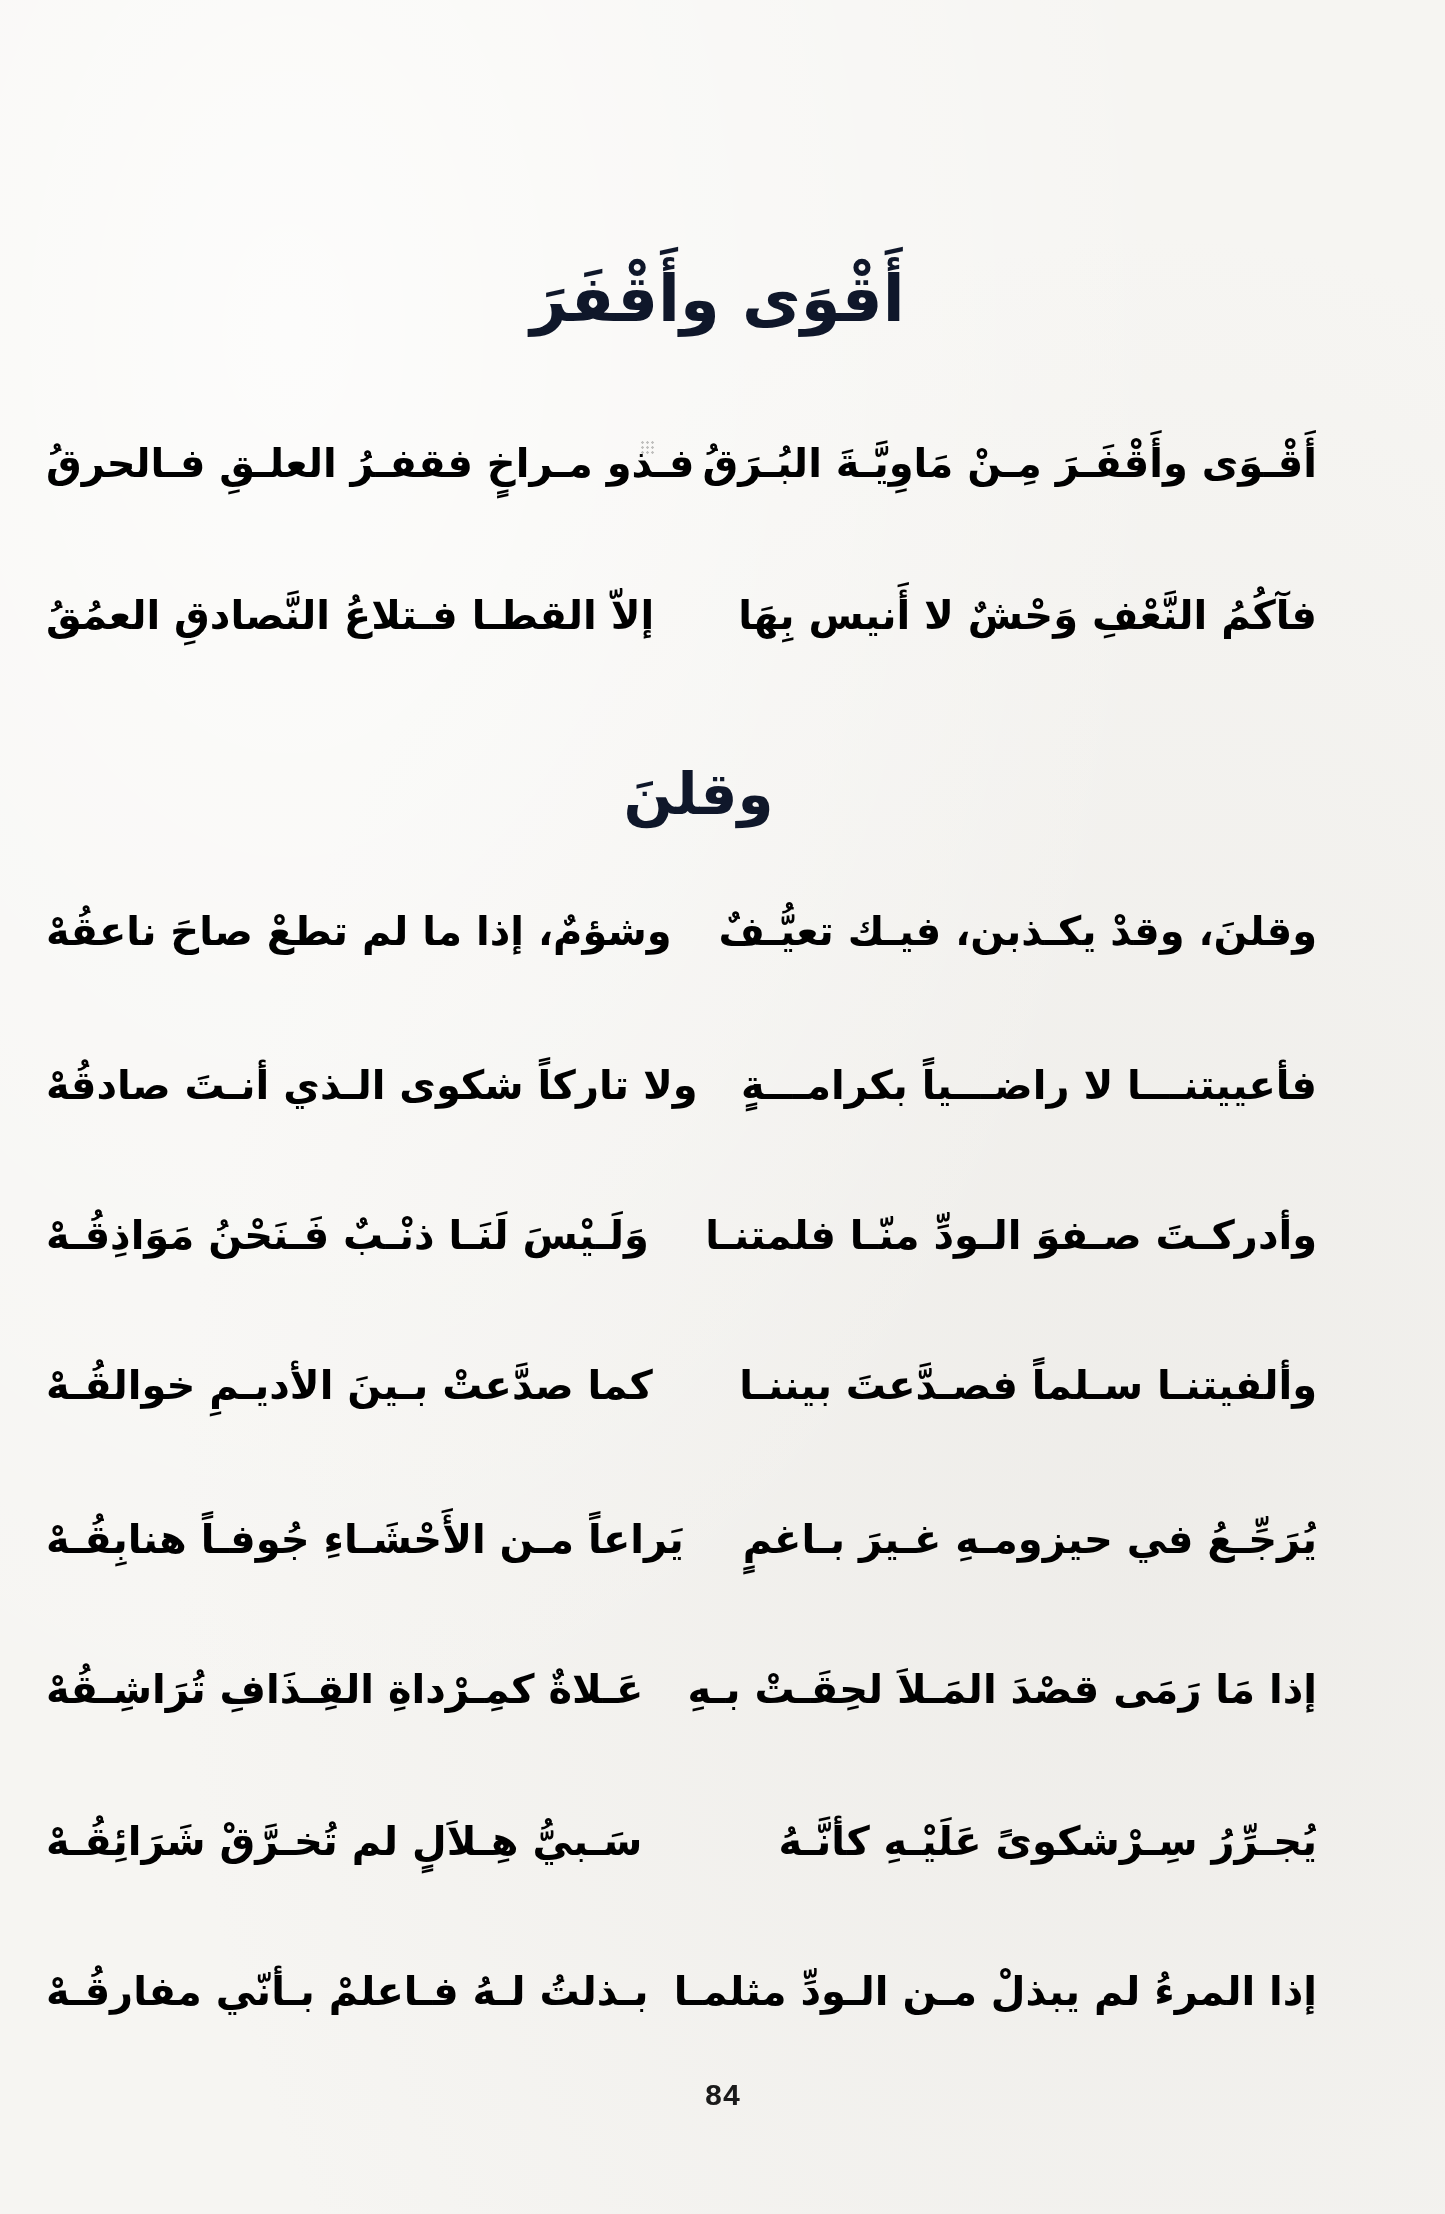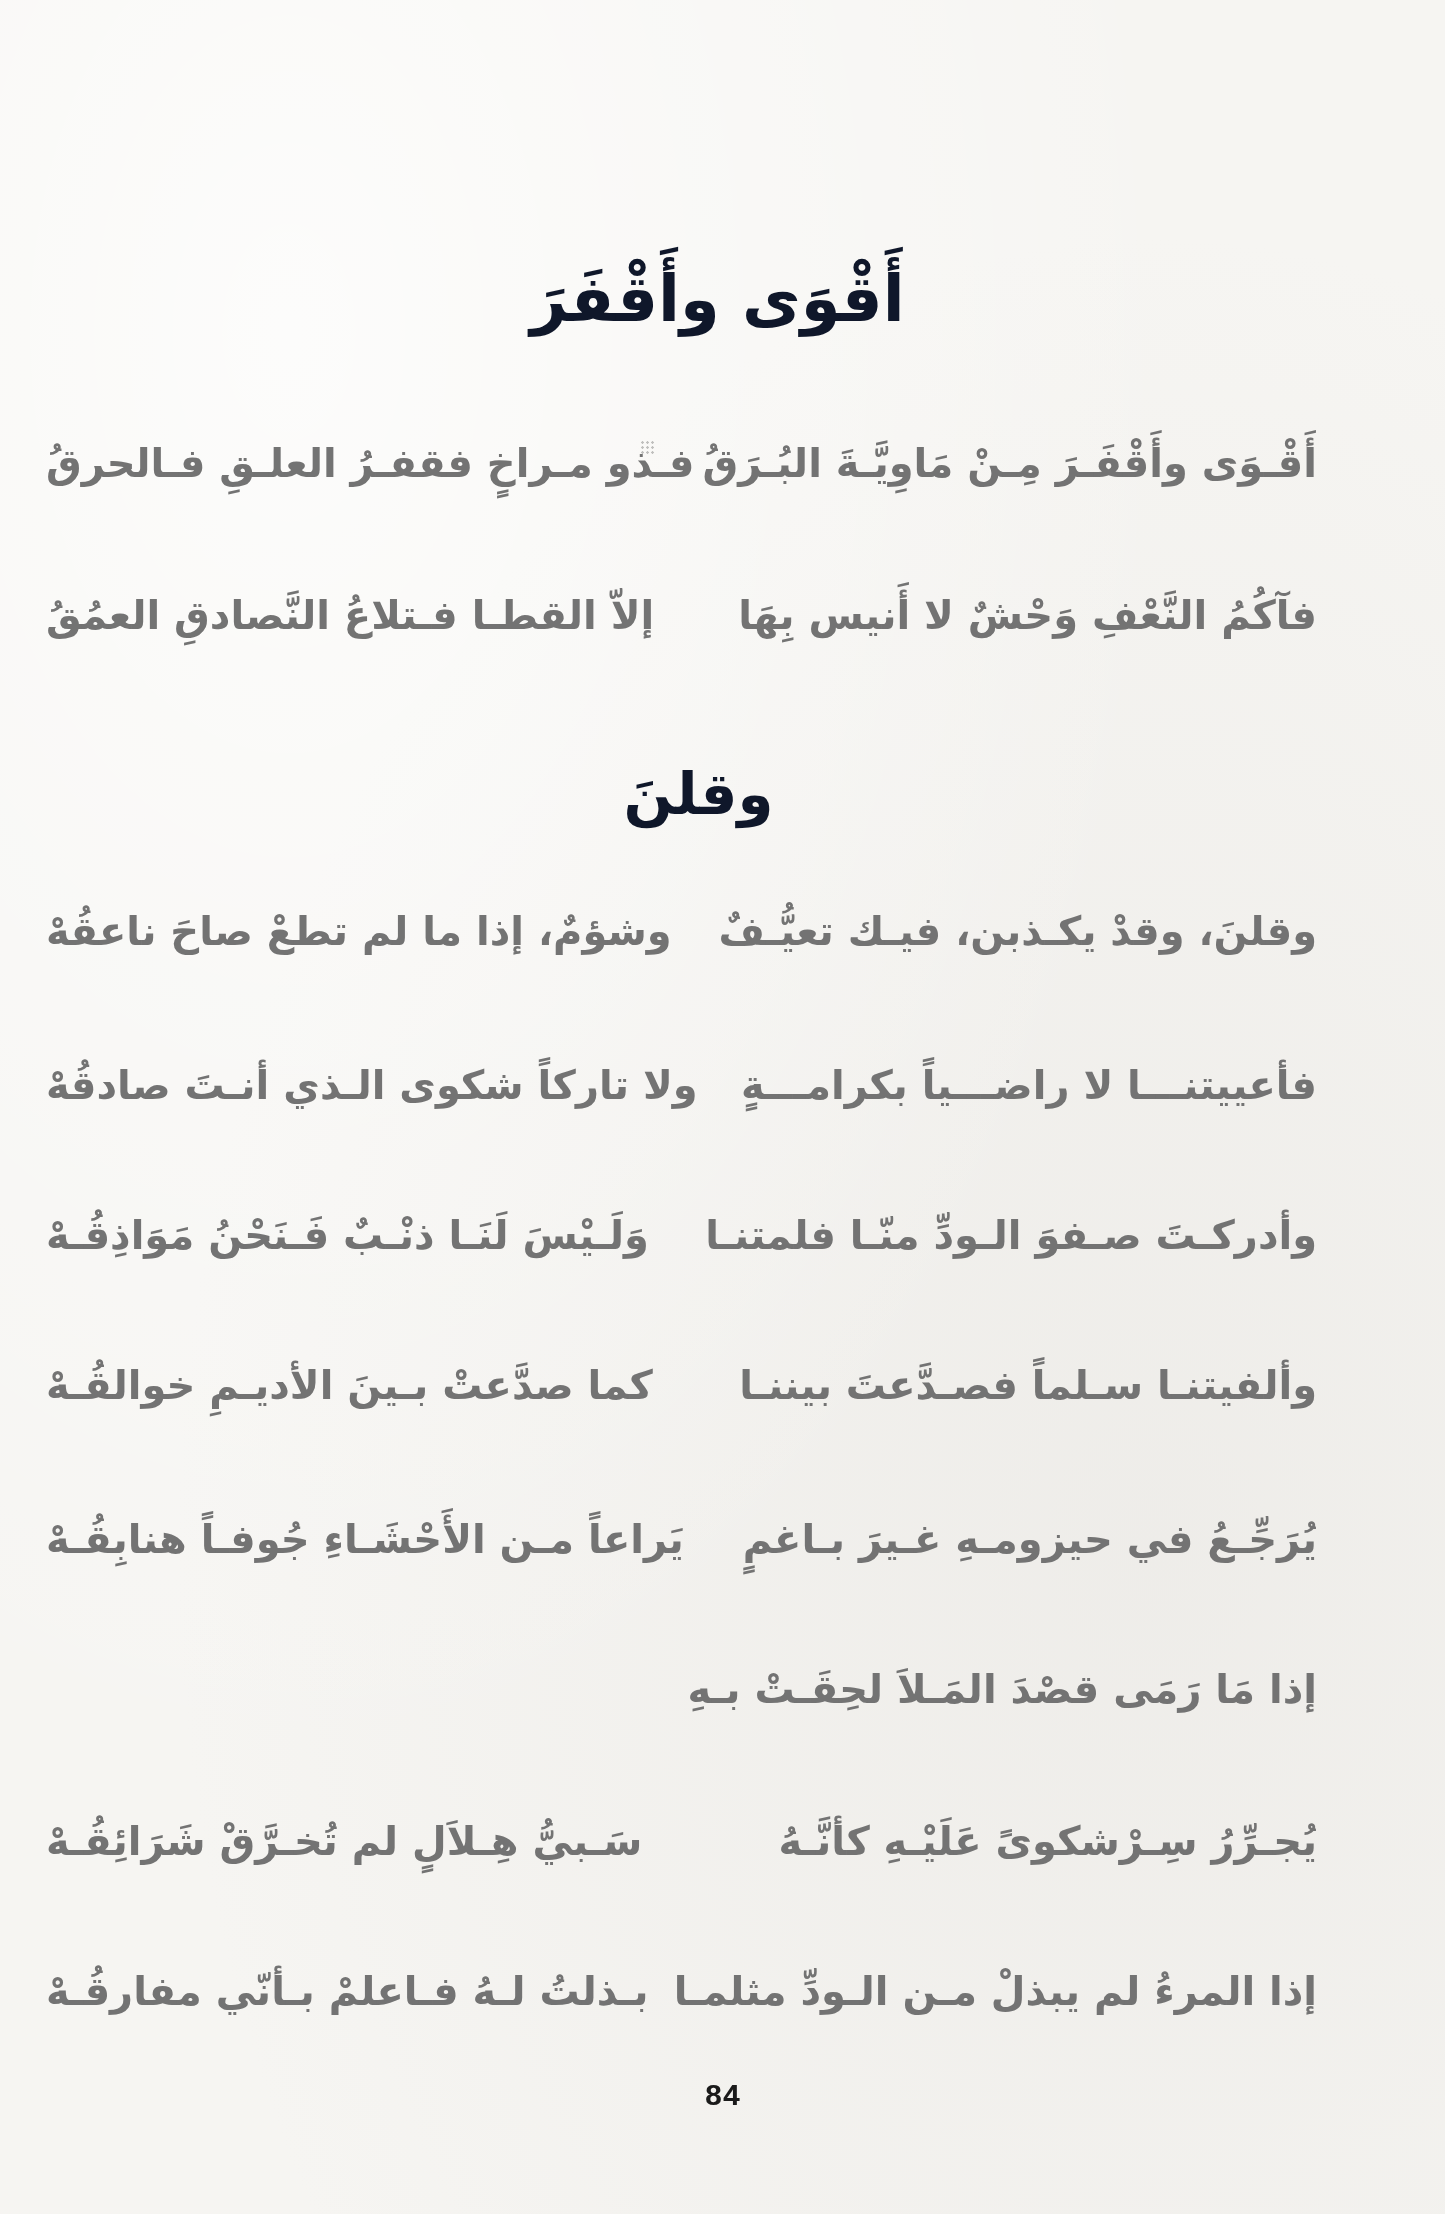--- a/index.html
+++ b/index.html
@@ -50,21 +50,21 @@
       height: 110px;
       direction: rtl;
       display: flex;
       flex-direction: row;
       align-items: center;
     }
     .hemistich {
       font-family: "DejaVu Sans", sans-serif;
       font-weight: bold;
       font-size: 40px;
-      color: #737373;
+      color: #000000;
       white-space: nowrap;
       line-height: 1.4;
     }
     .sadr {
       width: 630px;
       padding-right: 8px;
     }
     .ajuz {
       flex: 1;
       text-align: left;
@@ -131,20 +131,21 @@
     <span class="hemistich ajuz">كما صدَّعتْ بـينَ الأديـمِ خوالقُـهْ</span>
   </div>
 
   <div class="verse" style="top:1484px;">
     <span class="hemistich sadr">يُرَجِّـعُ في حيزومـهِ غـيرَ بـاغمٍ</span>
     <span class="hemistich ajuz">يَراعاً مـن الأَحْشَـاءِ جُوفـاً هنابِقُـهْ</span>
   </div>
 
   <div class="verse" style="top:1634px;">
     <span class="hemistich sadr">إذا مَا رَمَى قصْدَ المَـلاَ لحِقَـتْ بـهِ</span>
+    <span class="hemistich ajuz">عَـلاةٌ كمِـرْداةِ القِـذَافِ تُرَاشِـقُهْ</span>
   </div>
 
   <div class="verse" style="top:1786px;">
     <span class="hemistich sadr">يُجـرِّرُ سِـرْشكوىً عَلَيْـهِ كأنَّـهُ</span>
     <span class="hemistich ajuz">سَـبيُّ هِـلاَلٍ لم تُخـرَّقْ شَرَائِقُـهْ</span>
   </div>
 
   <div class="verse" style="top:1936px;">
     <span class="hemistich sadr">إذا المرءُ لم يبذلْ مـن الـودِّ مثلمـا</span>
     <span class="hemistich ajuz">بـذلتُ لـهُ فـاعلمْ بـأنّي مفارقُـهْ</span>

